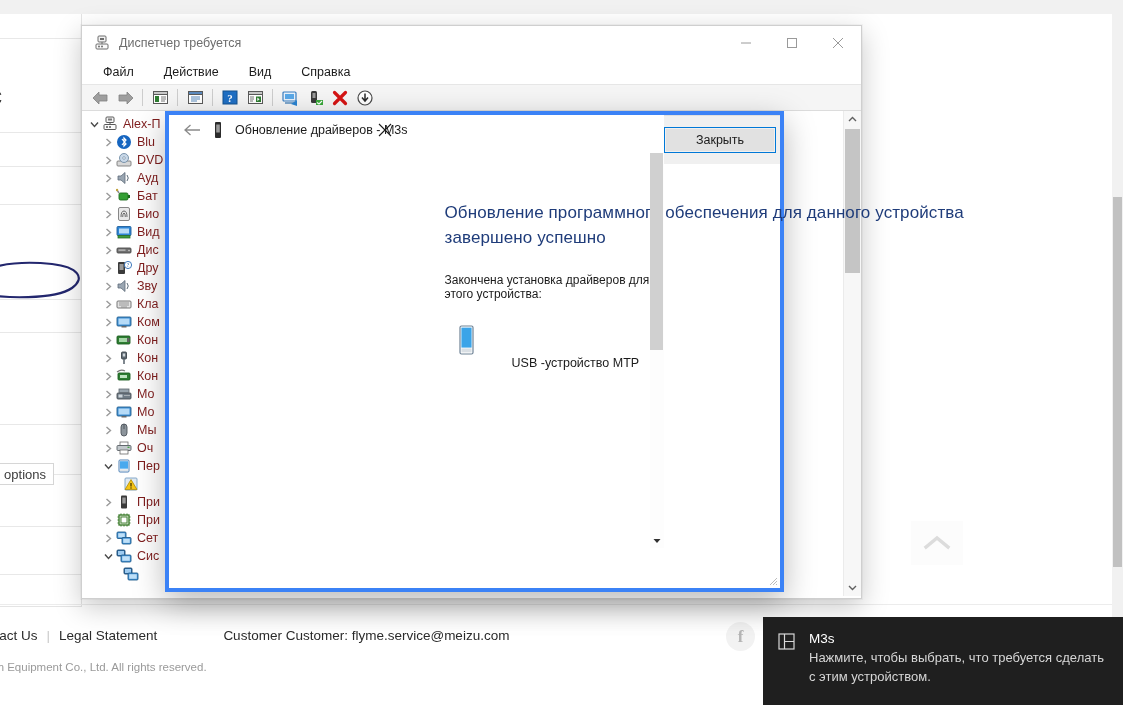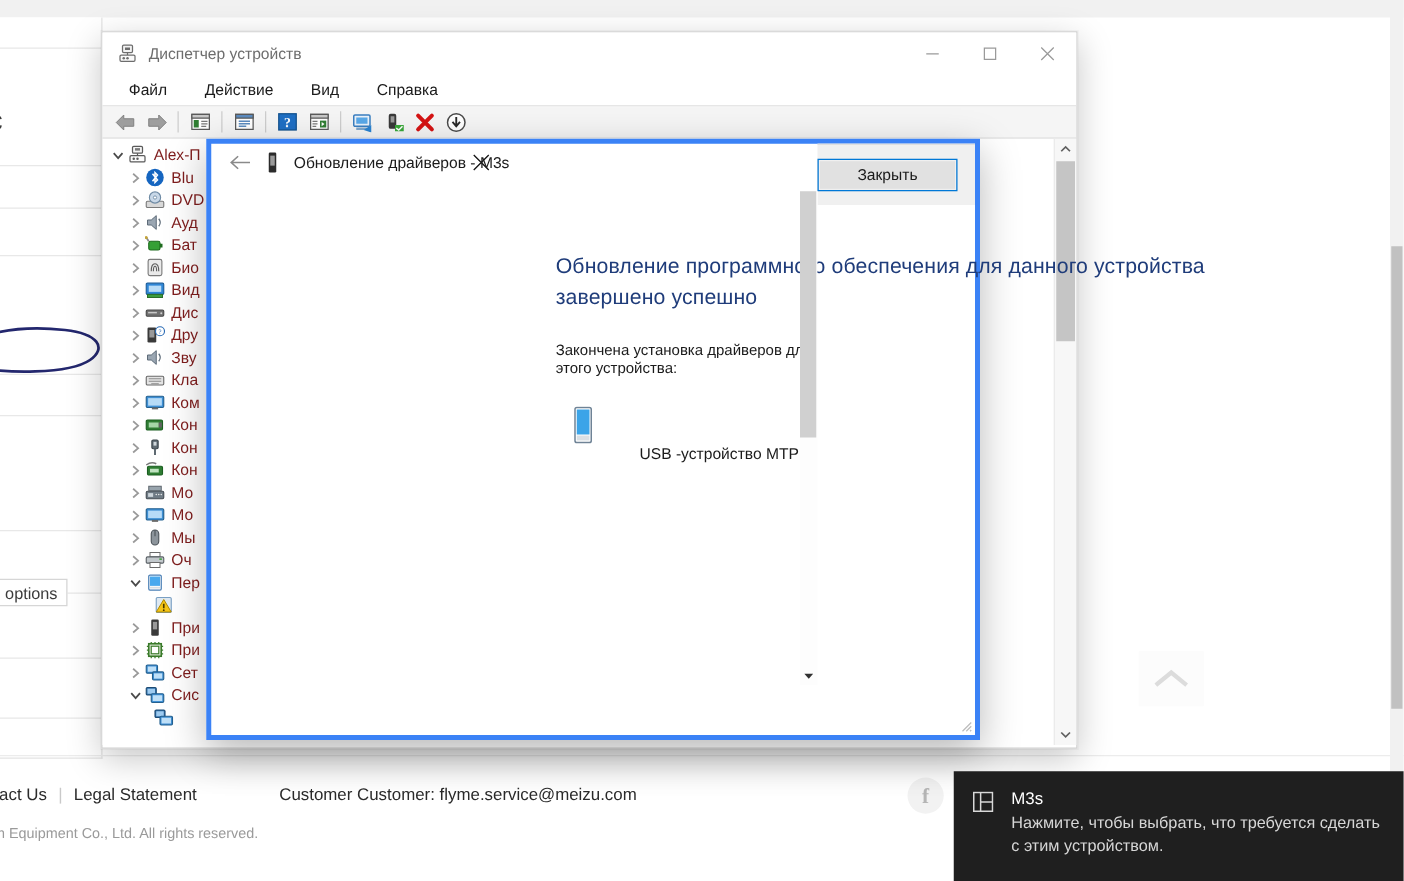--- a/index.html
+++ b/index.html
@@ -106,21 +106,21 @@
   .wz-heading {
     position:absolute; left:37px; top:85px; width:560px;
     font-size:17px; line-height:25px; color:#1f3c7a; letter-spacing:0.1px;
   }
   .wz-sub { position:absolute; left:37px; top:158px; font-size:12px; color:#1b1b1b; }
   .wz-devrow { position:absolute; left:48px; top:197px; display:flex; align-items:center; }
   .wz-devrow-icon { width:22px; height:32px; position:relative; margin-right:34px; }
   .wz-devrow-label { font-size:12.5px; color:#1b1b1b;margin-top:44px; }
   .wz-footer {
     height:48px; border-top:1px solid #dfdfdf; background:#f0f0f0;
-    display:flex; align-items:center; justify-content:flex-end; padding-right:14px;
+    display:flex; align-items:center; justify-content:flex-end; padding-right:4px;
   }
   .wz-btn {
     min-width:86px; height:24px; padding:0 12px; font-size:12.5px; color:#1b1b1b;
     background:#e1e1e1; border:1px solid #0078d7; box-shadow: inset 0 0 0 1px #f0f0f0;
     display:flex; align-items:center; justify-content:center;
   }
   .wz-vscroll { position:absolute; right:0; top:38px; width:14px; height:395px; background:#fdfdfd; }
   .wzv-thumb { position:absolute; left:0; top:0; width:13px; height:197px; background:#d0d0d0; }
   .wzv-down { position:absolute; left:0; bottom:0; width:13px; height:14px; display:flex; align-items:center; justify-content:center; }
   .wz-resize { position:absolute; right:2px; bottom:2px; width:12px; height:12px; }
@@ -197,21 +197,21 @@
       <span class="dm-title-icon">
         <svg width="16" height="16" viewBox="0 0 16 16">
           <rect x="4" y="1" width="8" height="6" rx="1" fill="#f2f2f2" stroke="#6d6d6d" stroke-width="1"></rect>
           <rect x="6" y="3" width="4" height="2" fill="#6d6d6d"></rect>
           <rect x="2" y="9" width="12" height="5" rx="1" fill="#fafafa" stroke="#6d6d6d" stroke-width="1"></rect>
           <circle cx="5" cy="11.5" r="1" fill="#6d6d6d"></circle>
             <circle cx="8" cy="11.5" r="1" fill="#6d6d6d"></circle>
           <path d="M8 7 L8 9" stroke="#6d6d6d" stroke-width="1"></path>
         </svg>
       </span>
-      <span class="dm-title-text">Диспетчер устройств</span>
+      <span class="dm-title-text">Диспетчер требуется</span>
       <div class="dm-wincontrols">
         <div class="dm-wc">
           <svg width="12" height="12" viewBox="0 0 12 12">
               <path d="M1 6 H11" stroke="#9a9a9a" stroke-width="1"></path>
             </svg>
         </div>
         <div class="dm-wc">
           <svg width="12" height="12" viewBox="0 0 12 12">
               <rect x="1.5" y="1.5" width="9" height="9" fill="none" stroke="#9a9a9a" stroke-width="1"></rect>
             </svg>

